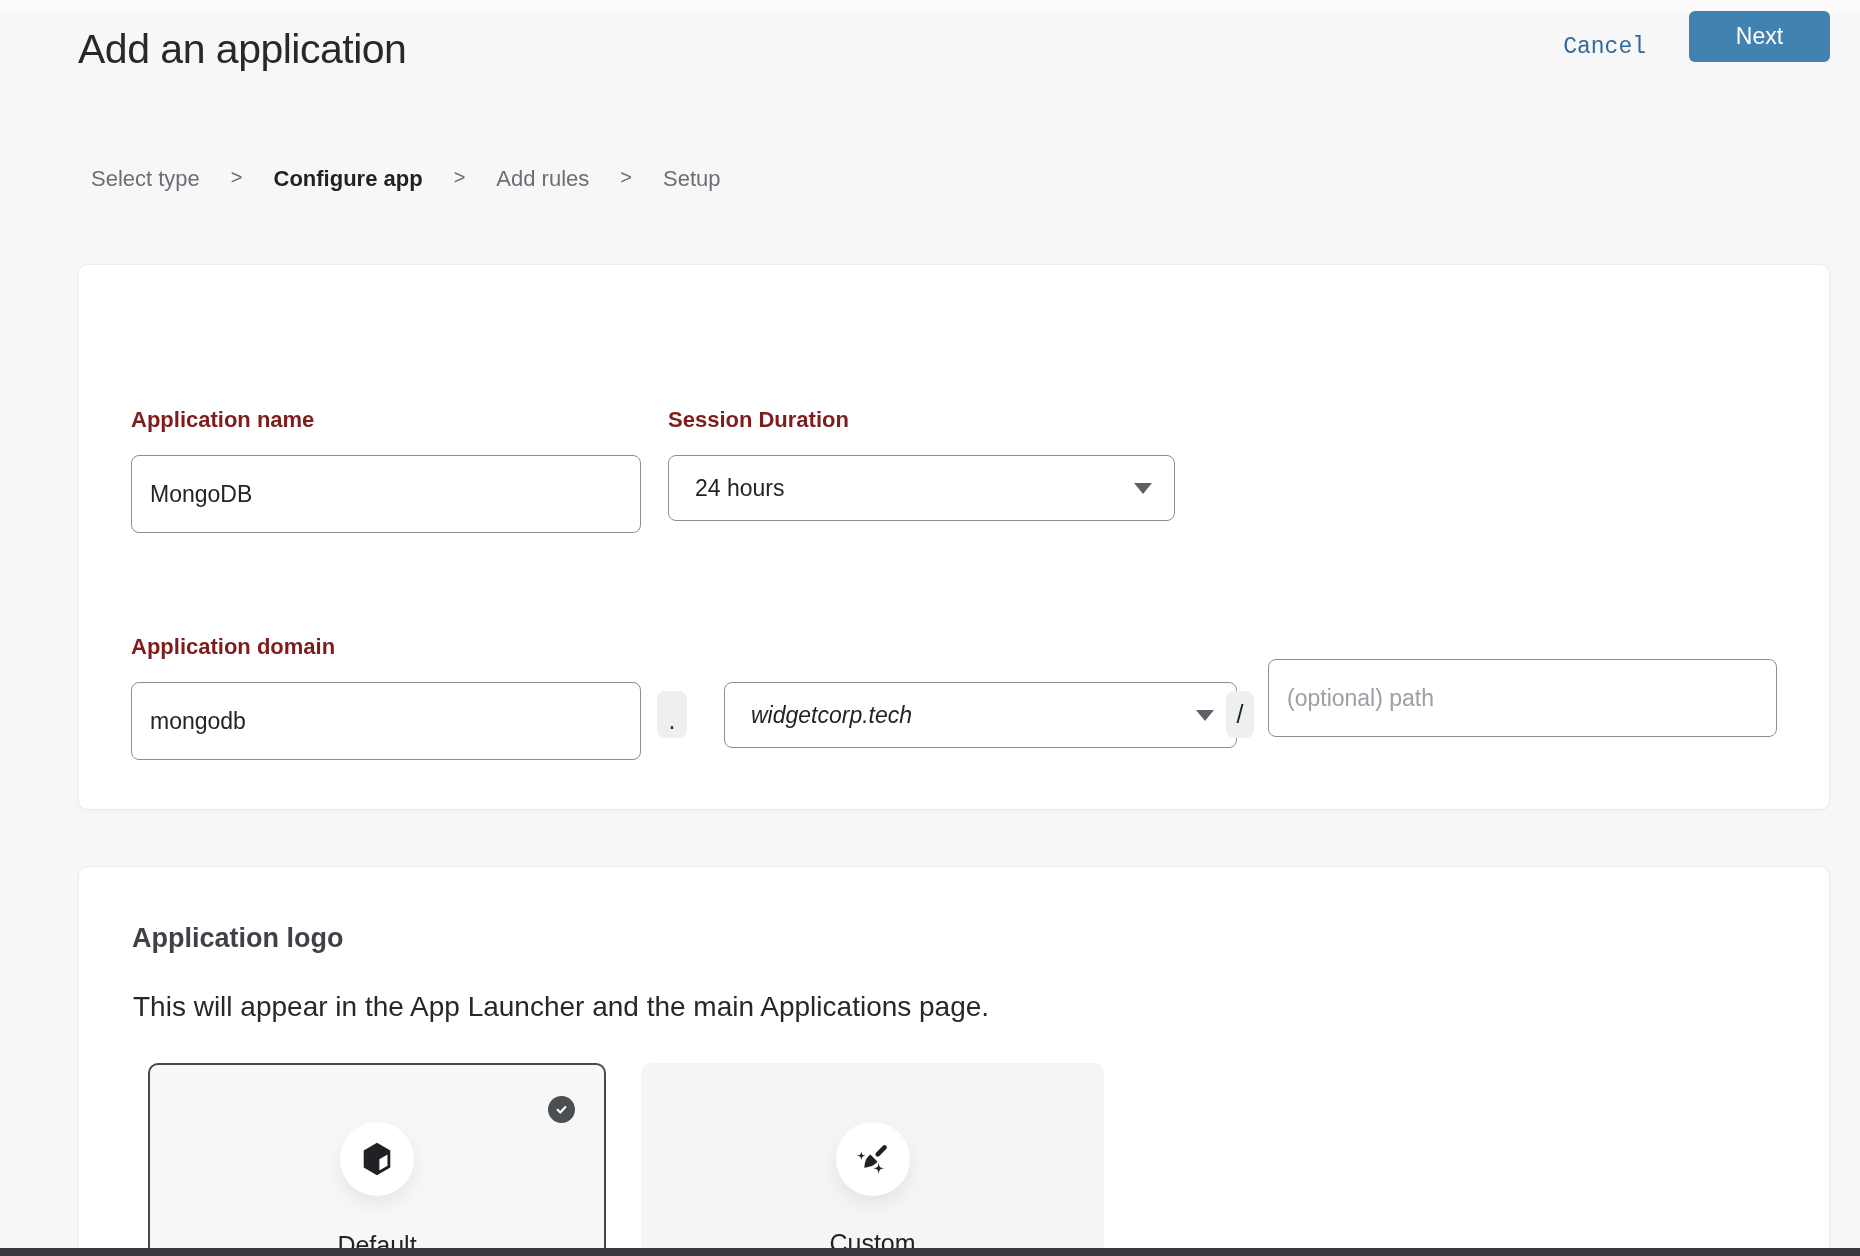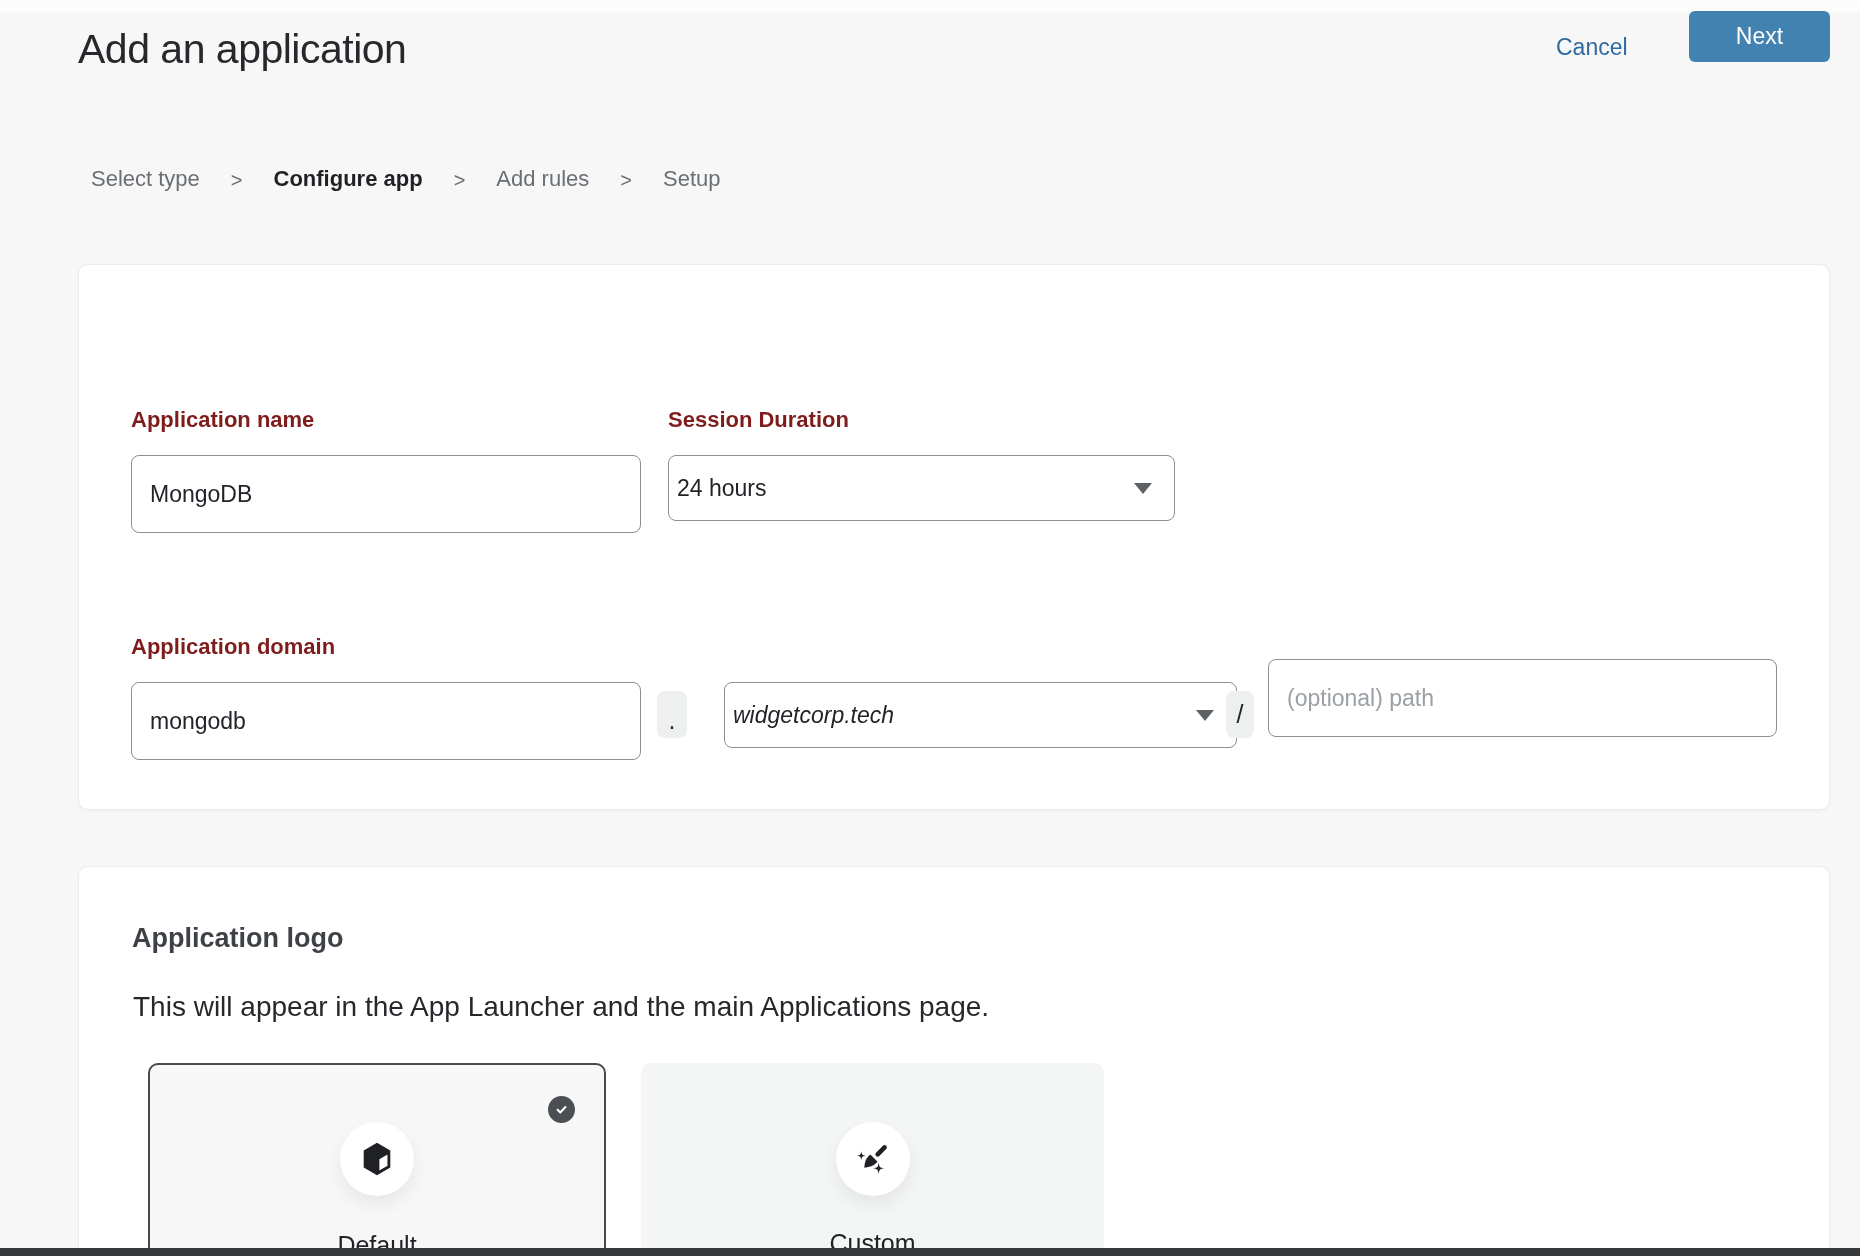--- a/index.html
+++ b/index.html
@@ -19,34 +19,34 @@
     background:#37393c;
   }
 
   
   .page-title {
     position:absolute; left:78px; top:26px;
     font-size:41px; font-weight:400; color:#26282b; letter-spacing:-0.5px;
   }
   .cancel-btn {
     position:absolute; left:1556px; top:34px; width:90px;
-    font-size:23px; color:#2f699e; text-align:left; cursor:pointer;
-    background:none; border:none; font-family:Liberation Sans, sans-serif;
+    font-size:23px; color:#2f699e; text-align:right; cursor:pointer;
+    background:none; border:none; font-family:Liberation Mono, monospace;
   }
   .next-btn {
     position:absolute; left:1689px; top:11px; width:141px; height:51px;
     background:#4182b0; border:none; border-radius:6px;
     color:#ffffff; font-size:23px; font-family:inherit; cursor:pointer;
     display:flex; align-items:center; justify-content:center;
   }
 
   
   .breadcrumb {
     position:absolute; left:91px; top:166px;
-    display:flex; align-items:flex-end; gap:31px;
+    display:flex; align-items:flex-start; gap:31px;
     font-size:22px; color:#6a6f75;
   }
   .crumb { cursor:pointer; }
   .crumb.active { font-weight:700; color:#1f2124; cursor:default; }
   .crumb-sep { color:#6a6f75; font-size:20px; }
 
   
   .card {
     position:absolute; left:78px; width:1752px;
     background:#ffffff; border:1px solid #ececee; border-radius:10px;
@@ -70,21 +70,21 @@
     border:1px solid #8b8e93; border-radius:8px; background:#fff;
     font-size:23px; color:#212428; font-family:inherit;
     padding:0 18px; outline:none;
   }
   .text-input::placeholder { color:#9aa0a5; }
 
   .fake-select {
     position:absolute; height:66px;
     border:1px solid #8b8e93; border-radius:8px; background:#fff;
     font-size:23px; color:#212428;
-    display:flex; align-items:center; padding:0 8px; cursor:pointer;
+    display:flex; align-items:center; padding:0 26px; cursor:pointer;
   }
   .select-caret {
     position:absolute; right:22px; top:50%; margin-top:-5px;
     width:0; height:0;
     border-left:9px solid transparent; border-right:9px solid transparent;
     border-top:11px solid #5d6065;
   }
 
   .sep-badge {
     position:absolute; height:47px;

